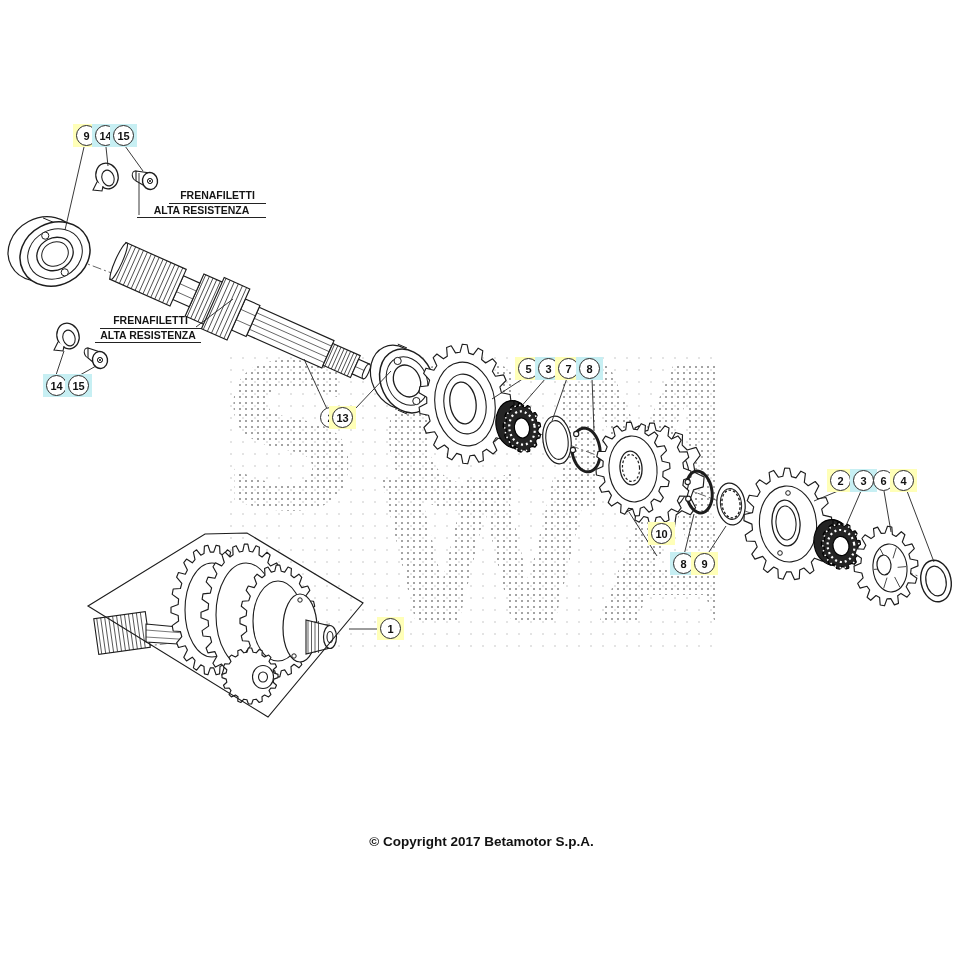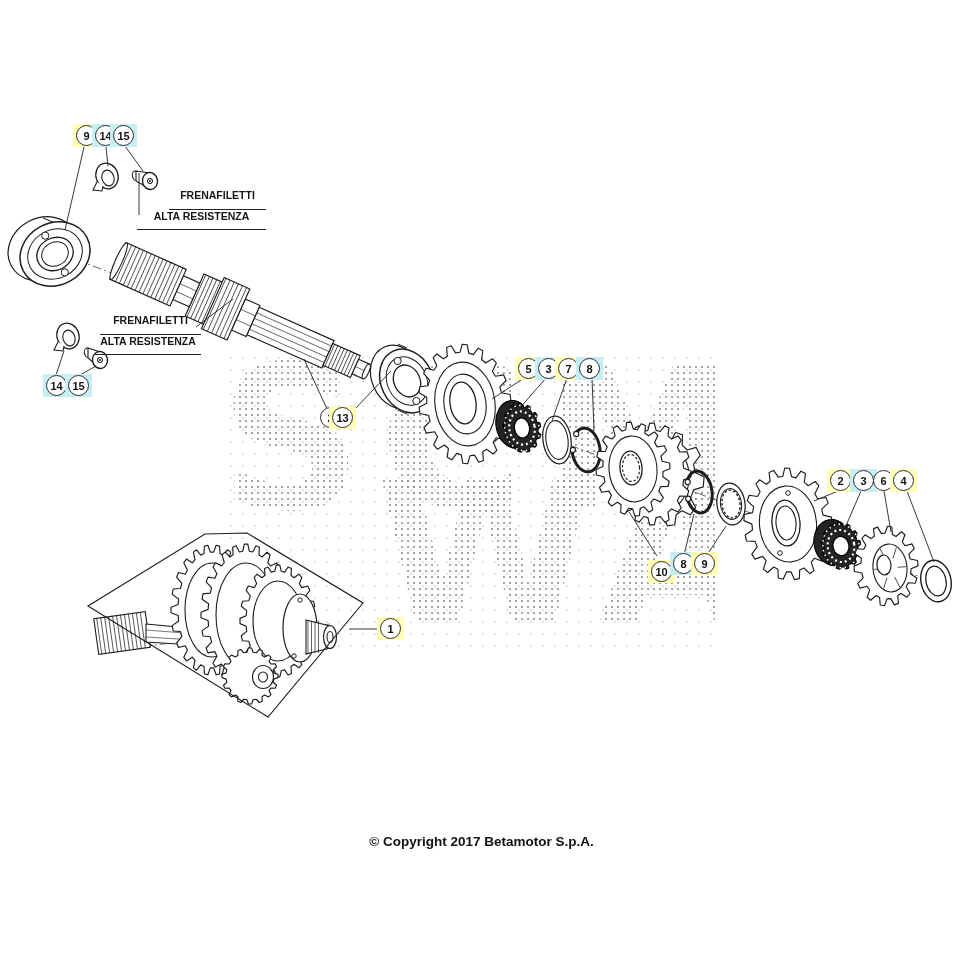--- a/index.html
+++ b/index.html
@@ -19,21 +19,21 @@
   #scene{position:absolute;left:0;top:0;z-index:2}
   
   .co{position:absolute;z-index:3;width:21px;height:21px}
   .co.hy::before,.co.hc::before{content:"";position:absolute;top:-1px;bottom:-1px;left:-3px;right:-3px}
   .co.hy::before{background:var(--hl-yellow,#ffffb8)}
   .co.hc::before{background:var(--hl-cyan,#c7eff3)}
   .co .n{position:absolute;inset:0;border:1.3px solid #2b2b2b;border-radius:50%;background:#fff;
      display:flex;align-items:center;justify-content:center;font-size:11px;font-weight:bold;color:#111}
   
   .note{position:absolute;z-index:3;font-weight:bold;font-size:10.5px;color:#151515;line-height:1.2}
-  .note .r1,.note .r2{display:block;text-align:center;border-bottom:1.3px solid #222;padding:0 2px 7px}
+  .note .r1,.note .r2{display:block;text-align:center;border-bottom:1.3px solid #222;padding:0 2px 1px}
   #note1{left:137px;top:189px;width:125px}
   #note1 .r1{width:93px;margin-left:32px}
   #note1 .r2{width:125px}
   #note2{left:95px;top:314px;width:102px}
   #note2 .r1{width:97px;margin-left:5px}
   #note2 .r2{width:102px}
   
   .cr{position:absolute;left:0;right:17px;top:834px;text-align:center;
       font-weight:bold;font-size:13.5px;color:#111;z-index:3}
 </style>
@@ -330,21 +330,21 @@
     </div>
   <div class="co hc" style="left:538px;top:358px">
       <span class="n">3</span>
     </div>
   <div class="co hy" style="left:558px;top:358px">
       <span class="n">7</span>
     </div>
   <div class="co hc" style="left:579px;top:358px">
       <span class="n">8</span>
     </div>
-  <div class="co hy" style="left:651px;top:561px">
+  <div class="co hy" style="left:651px;top:523px">
       <span class="n">10</span>
     </div>
   <div class="co hc" style="left:673px;top:553px">
       <span class="n">8</span>
     </div>
   <div class="co hy" style="left:694px;top:553px">
       <span class="n">9</span>
     </div>
   <div class="co hy" style="left:830px;top:470px">
       <span class="n">2</span>

